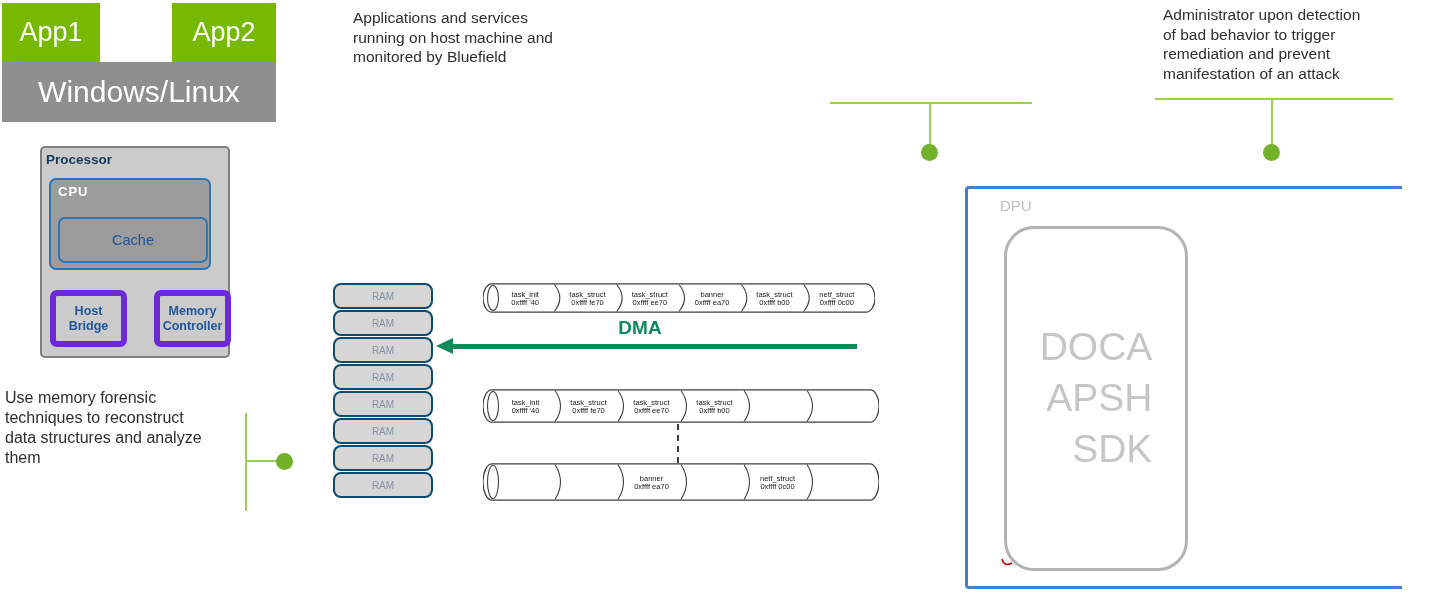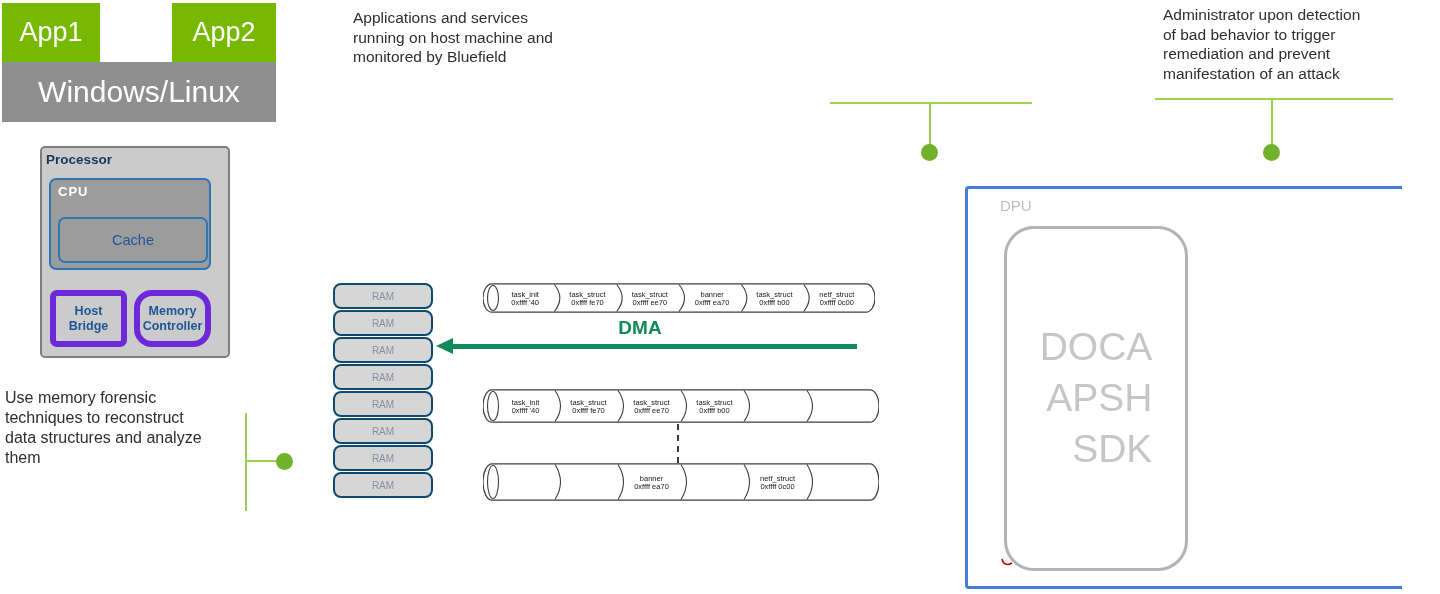--- a/index.html
+++ b/index.html
@@ -15,21 +15,21 @@
   .app2 { left:172px; top:3px; width:104px; height:59px; }
   .osbox { left:2px; top:62px; width:274px; height:60px; background:#8F8F8F; color:#fff; font-size:30px; }
 
   
   .processor { left:40px; top:146px; width:190px; height:212px; background:#CBCBCB; border:2px solid #7F7F7F; border-radius:5px; }
   .proc-label { position:absolute; left:4px; top:4px; color:#17365D; font-size:13.5px; font-weight:bold; }
   .cpu { position:absolute; left:7px; top:30px; width:162px; height:92px; background:#9C9C9C; border:2px solid #2E75B6; border-radius:7px; }
   .cpu-label { position:absolute; left:7px; top:4px; color:#fff; font-size:13px; font-weight:bold; letter-spacing:1px; }
   .cache { position:absolute; left:16px; top:69px; width:150px; height:46px; background:#9C9C9C; border:2px solid #2E75B6; border-radius:7px; color:#1F5597; font-size:14.5px; }
   .sub-box { position:absolute; top:142px; width:77px; height:57px; background:#CBCBCB; border:6px solid #6d28d9; border-radius:7px; color:#1F5597; font-size:12.5px; font-weight:600; text-align:center; line-height:1.15; }
-  .hb { left:8px; } .mc { left:92px;border-radius:18px; }
+  .hb { left:8px; } .mc { left:112px; }
 
   
   .note { font-size:15.5px; color:#2e2e2e; line-height:1.26; }
   .note-top-left { left:353px; top:8px; width:280px; }
   .note-top-mid { left:838px; top:5px; width:280px; }
   .note-top-right { left:1163px; top:5px; width:280px; }
   .note-left { left:5px; top:388px; width:260px; font-size:16px; }
 
   
   .gline { background:#9BD24F; }

